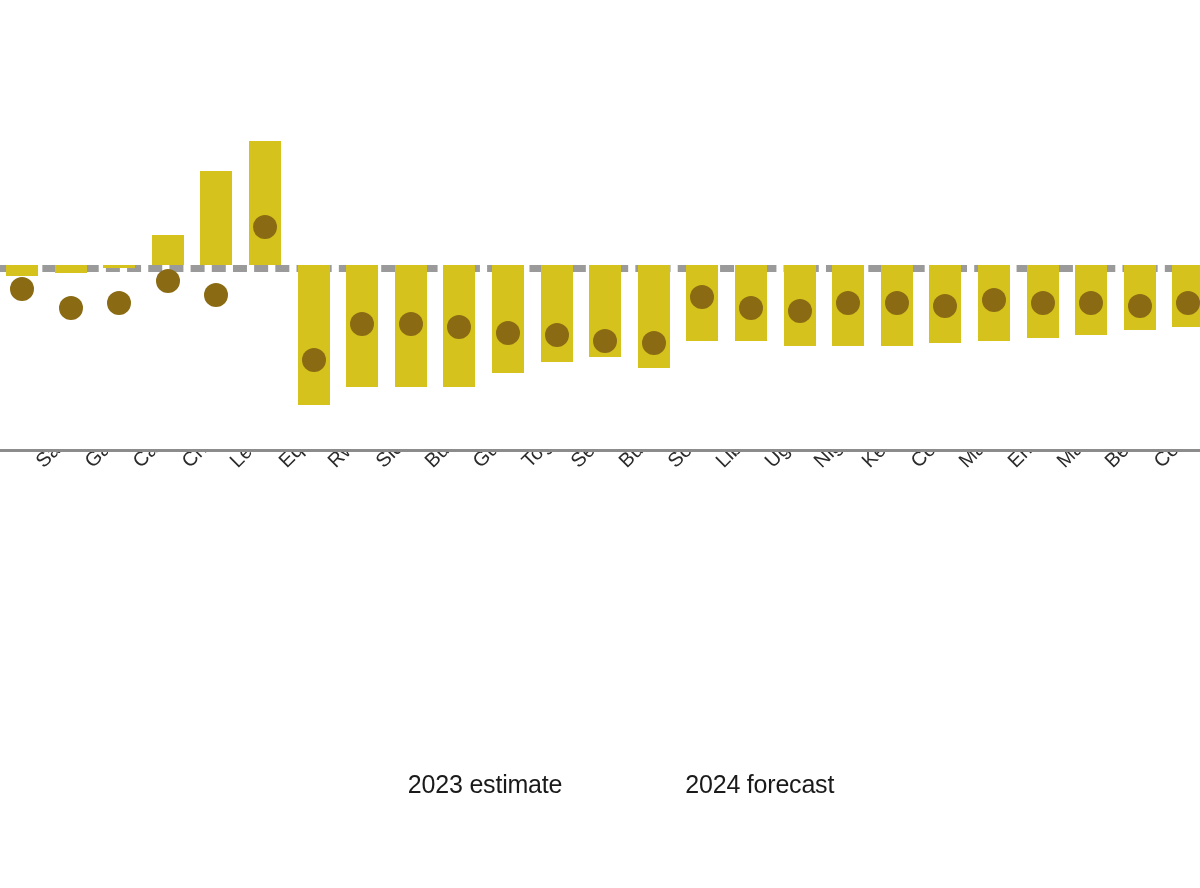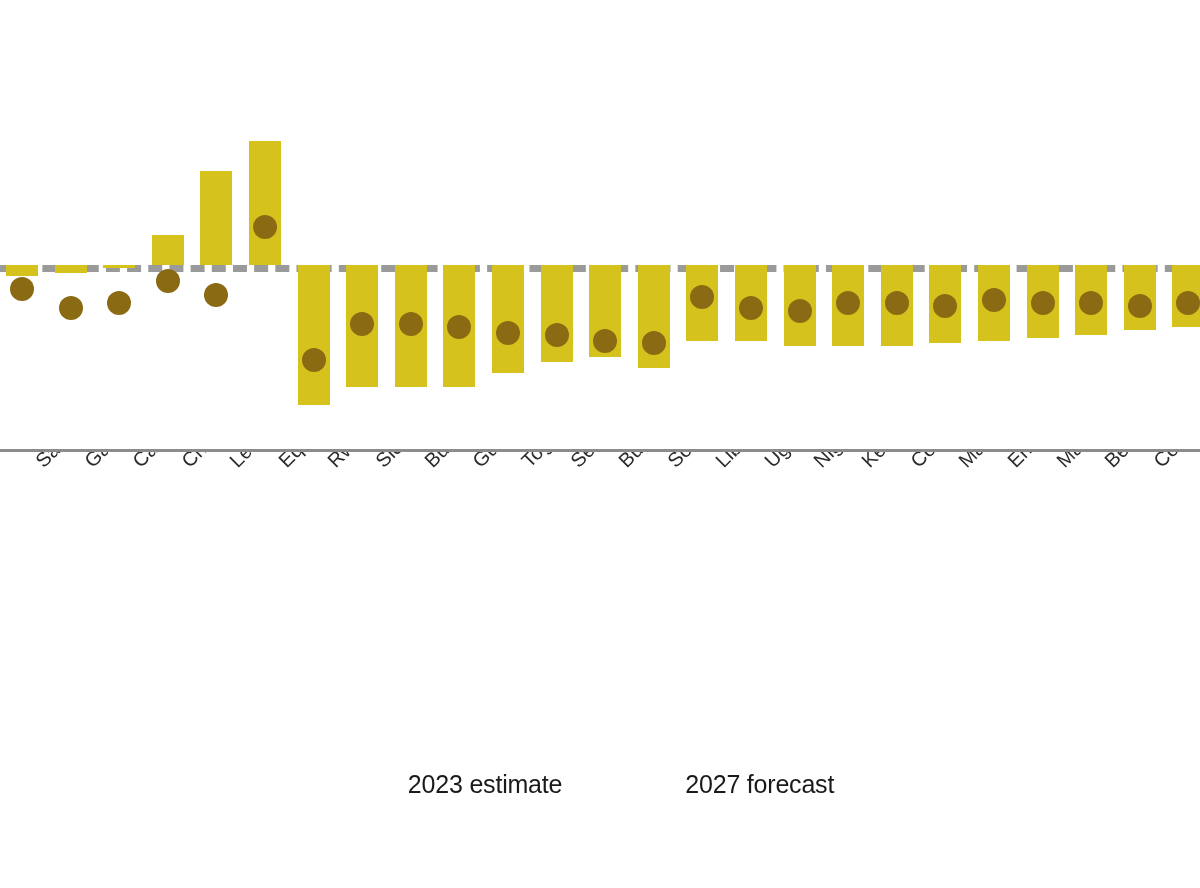--- a/index.html
+++ b/index.html
@@ -200,17 +200,17 @@
       <div class="tick-label" style="left: 1197.4px; top: 4px; color: rgb(43, 43, 43);"><span>Niger</span></div>
     </div>
 
   <div class="legend">
     <div class="legend-entry">
       <div class="legend-swatch-square"></div>
       <div class="legend-text">2023 estimate</div>
     </div>
     <div class="legend-entry">
       <div class="legend-swatch-circle"></div>
-      <div class="legend-text">2027 forecast</div>
+      <div class="legend-text">2024 forecast</div>
     </div>
   </div>
 
 </div>
 
 </body></html>

